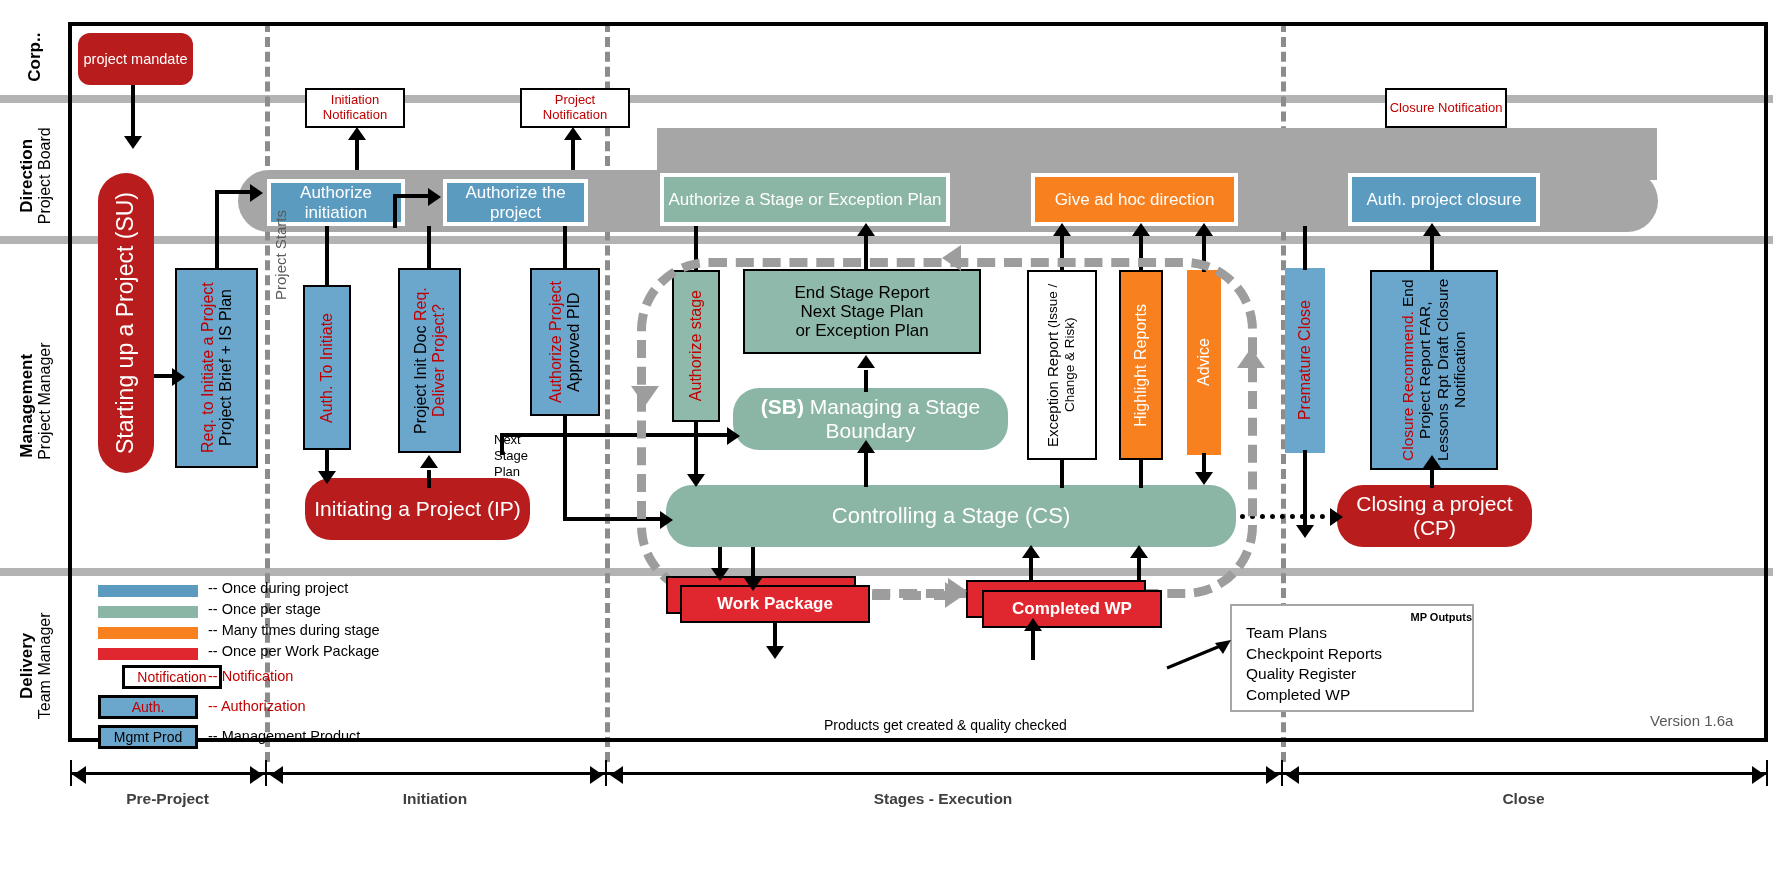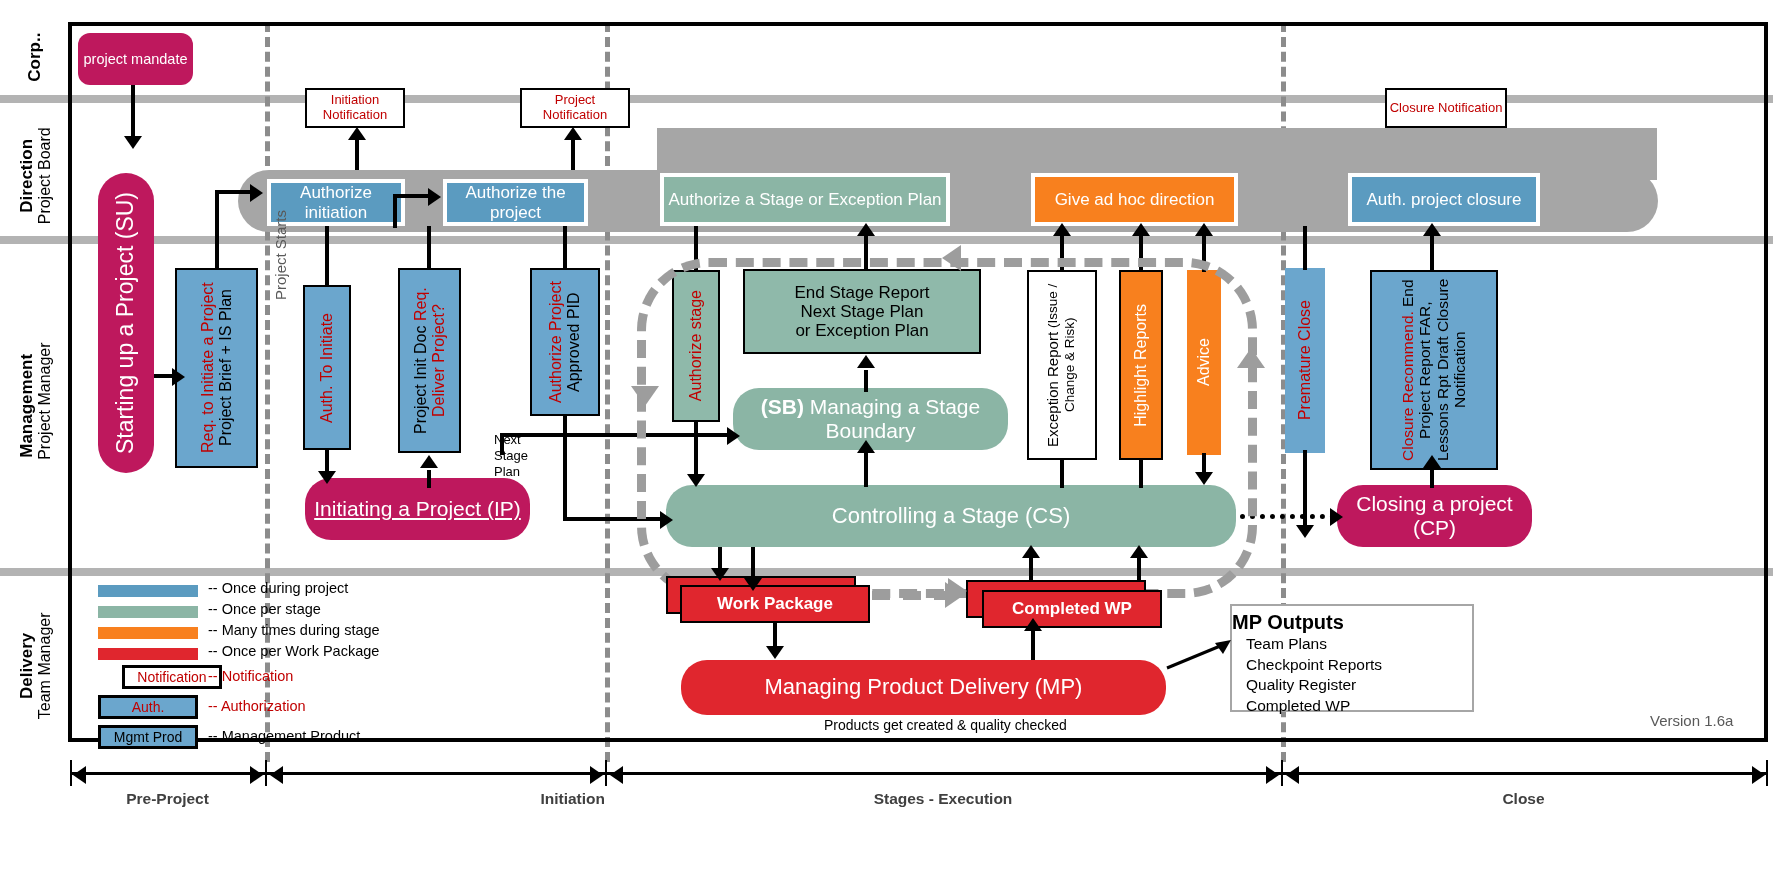--- a/index.html
+++ b/index.html
@@ -23,21 +23,21 @@
   
   .frame-left{position:absolute;left:68px;top:22px;width:4px;height:720px;background:#000;}
   .frame-top{position:absolute;left:68px;top:22px;height:4px;background:#000;}
   .frame-right{position:absolute;width:4px;background:#000;}
   .frame-bottom{position:absolute;height:4px;background:#000;}
 
   
   .box{position:absolute;box-sizing:border-box;display:flex;align-items:center;
        justify-content:center;text-align:center;line-height:1.12;}
 
-  .rnd-blue{background:#be185d;color:#fff;border-radius:26px;font-weight:normal;}
+  .rnd-blue{background:#b91c1c;color:#fff;border-radius:26px;font-weight:normal;}
   .rnd-green{background:#8bb5a5;color:#fff;border-radius:26px;}
   .rnd-red{background:#e0262e;color:#fff;border-radius:26px;}
 
   .prod-blue{background:#6ba6cd;border:2.5px solid #000;color:#000;}
   .prod-green{background:#8fb9aa;border:2.5px solid #000;color:#000;}
   .prod-orange{background:#f8801e;border:2.5px solid #000;color:#fff;}
   .prod-white{background:#fff;border:2.5px solid #000;color:#000;}
   .prod-red{background:#e0262e;border:2.5px solid #000;color:#fff;}
 
   .note-box{background:#fff;border:2.5px solid #000;color:#c00000;}
@@ -72,21 +72,21 @@
   .ghead-up{position:absolute;width:0;height:0;border-left:14px solid transparent;
             border-right:14px solid transparent;border-bottom:20px solid #9d9d9d;}
 
   
   .legend-swatch{position:absolute;height:12px;width:100px;}
   .legend-text{position:absolute;font-size:14.5px;white-space:nowrap;}
   .legend-key{position:absolute;width:100px;height:24px;border:3px solid #000;
               display:flex;align-items:center;justify-content:center;font-size:14px;box-sizing:border-box;}
 
   .mp-out{position:absolute;border:2px solid #a6a6a6;background:#fff;box-sizing:border-box;}
-  .mp-out .hd{font-weight:bold;font-size:20px;text-align:left;margin-top:5px;}
+  .mp-out .hd{font-weight:bold;font-size:11px;text-align:right;margin-top:5px;}
   .mp-out .ln{font-size:15.5px;margin-left:14px;line-height:1.33;}
 
   .timeline{position:absolute;height:2px;background:#000;}
   .tl-label{position:absolute;font-weight:bold;font-size:15.5px;color:#404040;text-align:center;}
   .tick{position:absolute;width:2px;background:#000;}
 
   .small-note{position:absolute;font-size:13px;color:#000;}
   .version{position:absolute;font-size:15px;color:#595959;}
 </style>
 </head>
@@ -170,39 +170,36 @@
     <span>Give ad hoc direction</span>
   </div>
   <div class="dp-action" style="left:1348px;top:173px;width:192px;height:53px;background:#5b9bc0;font-size:17px;flex-direction:column;">
     <span>Auth. project closure</span>
   </div>
 
   <div class="box rnd-blue abs" style="left:98px;top:173px;width:56px;height:300px;border-radius:28px;">
     <span class="vert" style="font-size:23px;">Starting up a Project (SU)</span>
   </div>
 
-  <div class="box rnd-blue abs" style="left:305px;top:478px;width:225px;height:62px;border-radius:26px;font-size:21px;flex-direction:column;text-decoration:underline;">
+  <div class="box rnd-blue abs" style="left:305px;top:478px;width:225px;height:62px;border-radius:26px;font-size:21px;flex-direction:column;">
     <span>Initiating a Project (IP)</span>
   </div>
 
   <div class="box rnd-green abs" style="left:733px;top:388px;width:275px;height:62px;border-radius:26px;font-size:21px;flex-direction:column;">
     <span><b>(SB)</b><span> Managing a Stage Boundary</span></span>
   </div>
 
   <div class="box rnd-green abs" style="left:666px;top:485px;width:570px;height:62px;border-radius:26px;font-size:22px;">
     <span>Controlling a Stage (CS)</span>
   </div>
 
   <div class="box rnd-blue abs" style="left:1337px;top:485px;width:195px;height:62px;border-radius:26px;font-size:21px;flex-direction:column;">
     <span>Closing a project (CP)</span>
   </div>
 
-  <div class="box rnd-red abs" style="left:681px;top:660px;width:485px;height:55px;border-radius:26px;font-size:22px;">
-    <span>Managing Product Delivery (MP)</span>
-  </div>
   <div class="small-note" style="left:824px;top:717px;font-size:14px;">
     <span>Products get created &amp; quality checked</span>
   </div>
 
   <div class="box prod-blue abs" style="left:175px;top:268px;width:83px;height:200px;">
     <span class="vert" style="font-size:16px;">
       <span class="red-t">Req. to Initiate a Project</span>
       <span class="blk-t" style="margin-left:4px;">Project Brief + IS Plan</span>
     </span>
   </div>
@@ -443,21 +440,21 @@
   <div class="abs" style="left:270px;top:766px;width:0;height:0;border-top:9px solid transparent;border-bottom:9px solid transparent;border-right:13px solid #000;"></div>
   <div class="ahead-right" style="left:590px;top:766px;"></div>
   <div class="abs" style="left:610px;top:766px;width:0;height:0;border-top:9px solid transparent;border-bottom:9px solid transparent;border-right:13px solid #000;"></div>
   <div class="ahead-right" style="left:1266px;top:766px;"></div>
   <div class="abs" style="left:1286px;top:766px;width:0;height:0;border-top:9px solid transparent;border-bottom:9px solid transparent;border-right:13px solid #000;"></div>
   <div class="ahead-right" style="left:1752px;top:766px;"></div>
 
   <div class="tl-label" style="left:70px;top:790px;width:195px;">
     <span>Pre-Project</span>
   </div>
-  <div class="tl-label" style="left:265px;top:790px;width:340px;text-align:right;">
+  <div class="tl-label" style="left:265px;top:790px;width:340px;">
     <span>Initiation</span>
   </div>
   <div class="tl-label" style="left:605px;top:790px;width:676px;">
     <span>Stages - Execution</span>
   </div>
   <div class="tl-label" style="left:1281px;top:790px;width:485px;">
     <span>Close</span>
   </div>
 
 </div>

